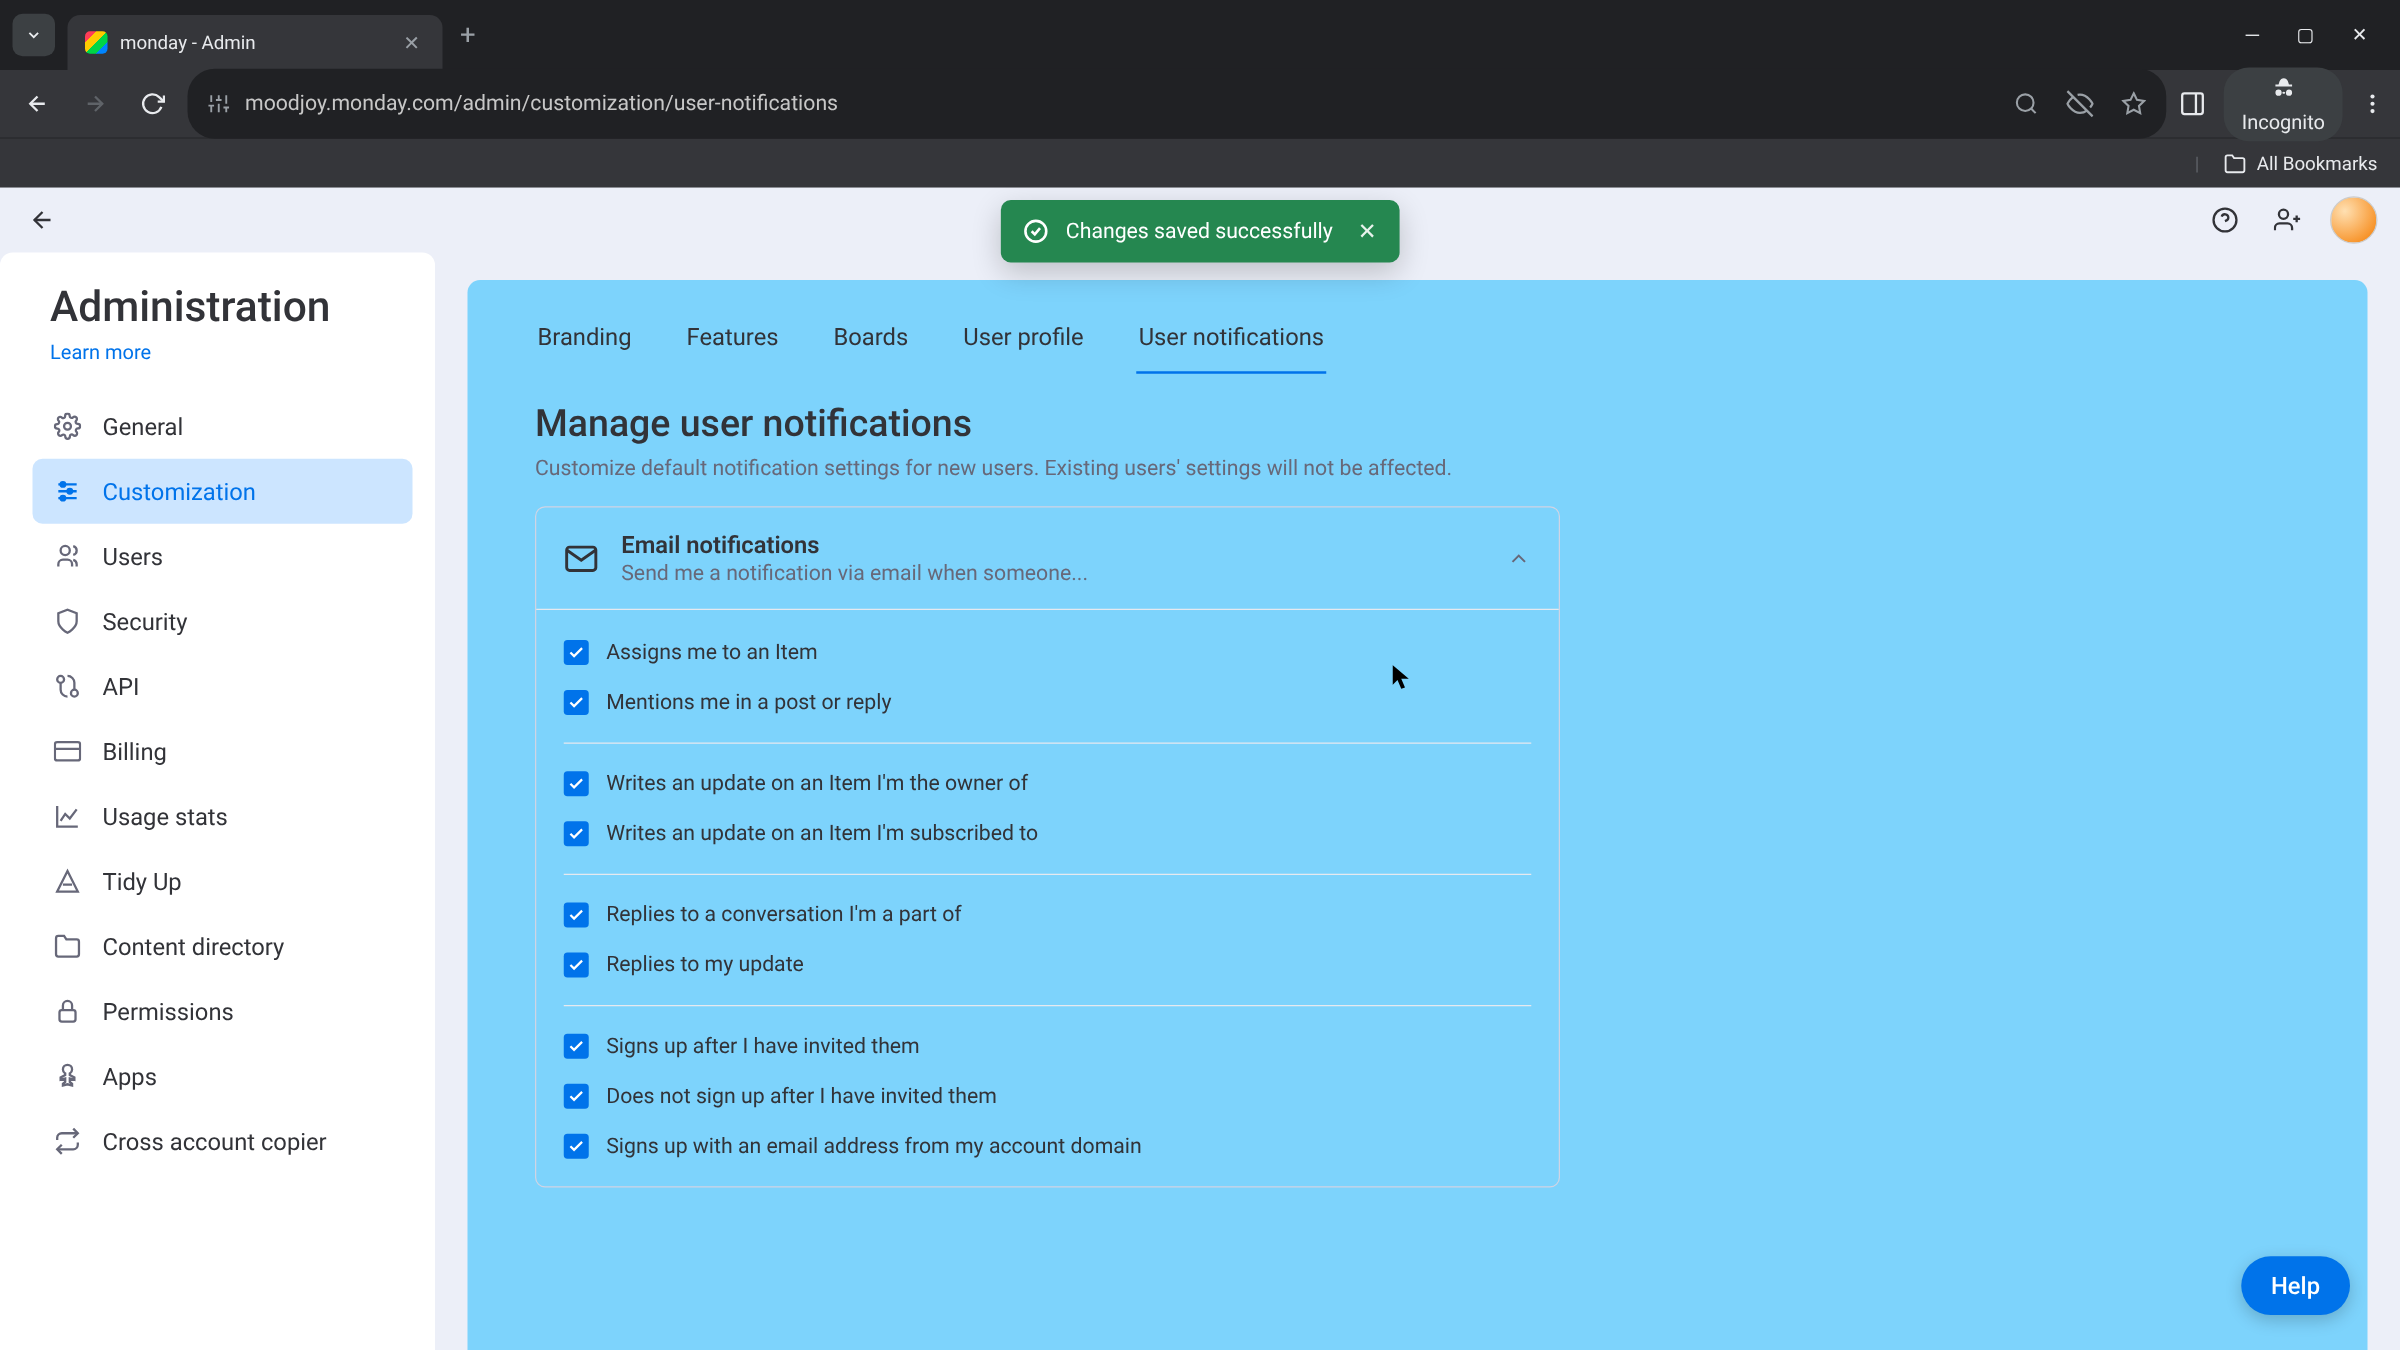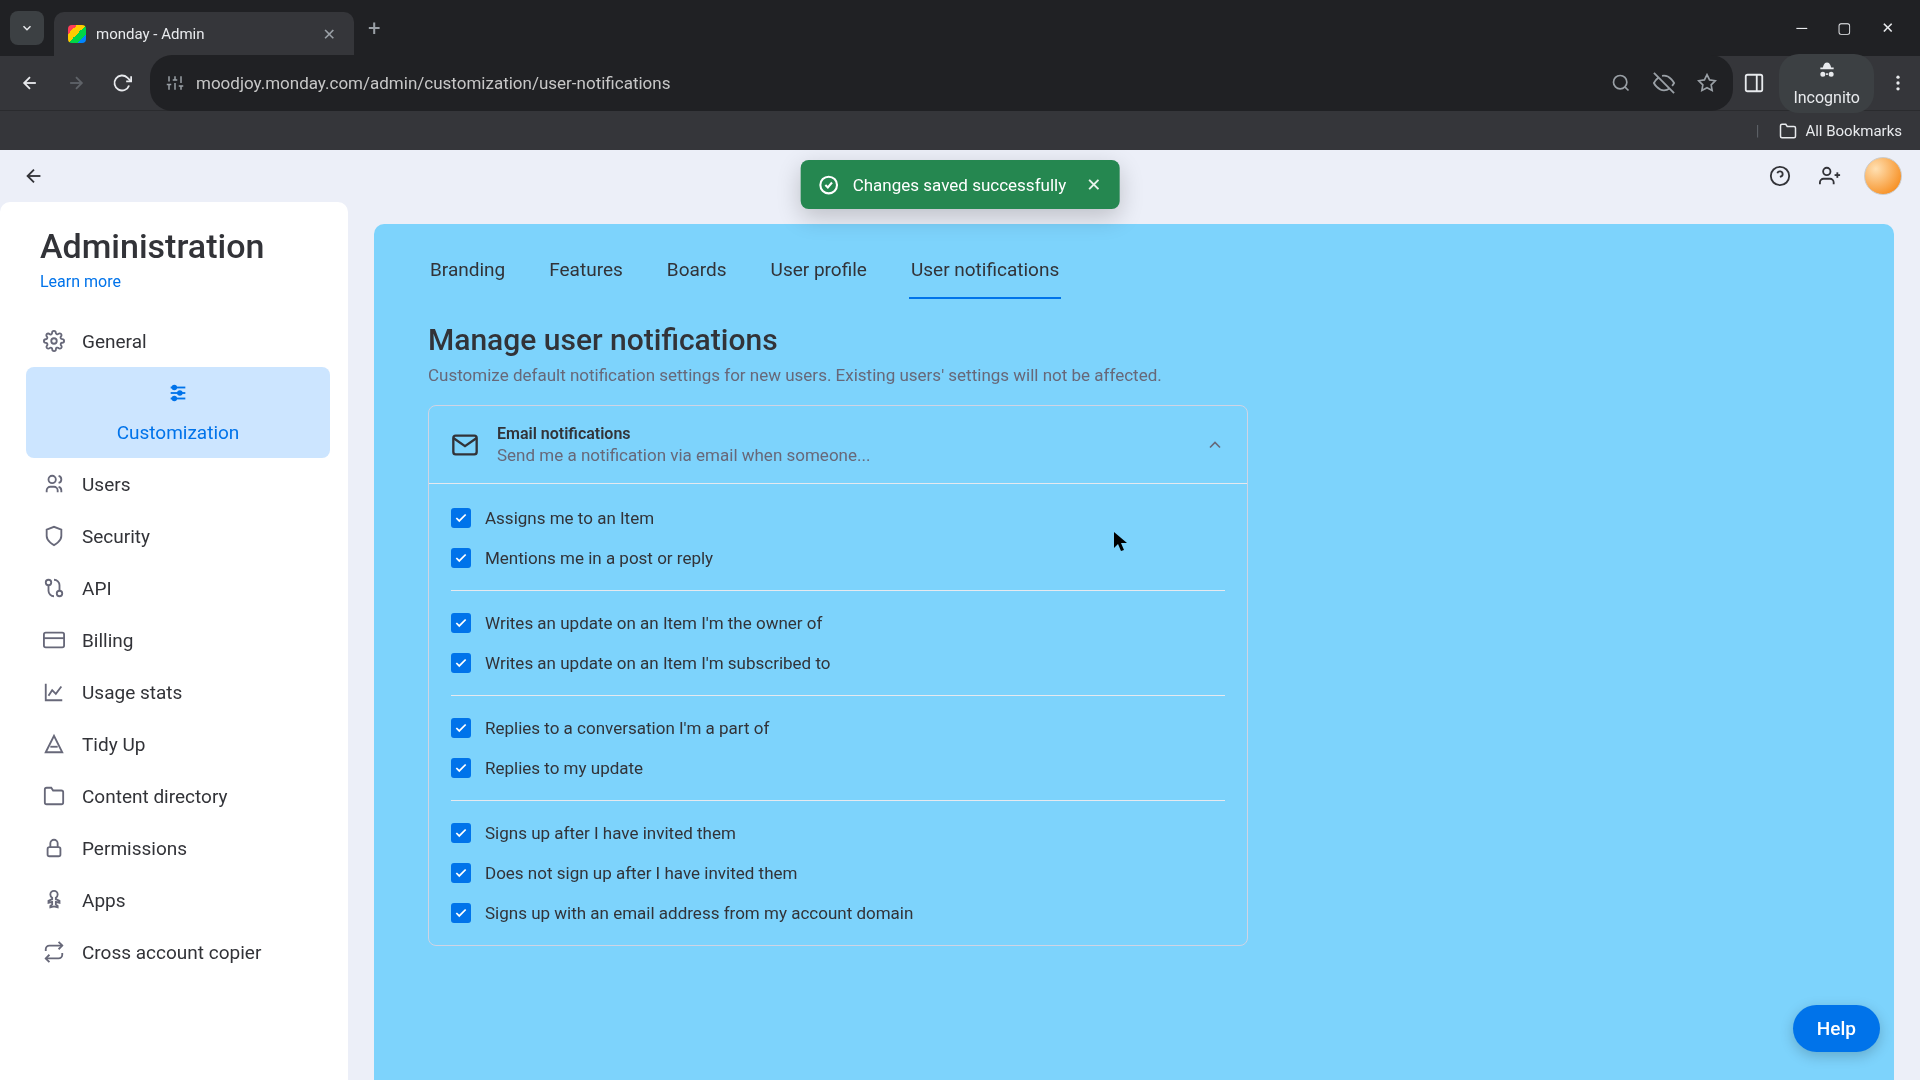--- a/index.html
+++ b/index.html
@@ -43,41 +43,41 @@
 
   .app-body { display:flex; height: calc(100% - 52px); }
   .sidebar { width:348px; background:#fff; border-radius:10px 10px 0 0; margin-left:0; position:relative; display:flex; flex-direction:column; padding:24px 0 0 0;}
   .sidebar h1 { font-size:34px; font-weight:500; color:#323338; padding:0 40px; }
   .learn-more { color:#0073ea; font-size:16px; padding:6px 40px 18px; cursor:pointer; }
   .side-scroll { position:relative; overflow-y:auto; flex:1; padding:6px 18px 0 26px;}
   .side-scroll::-webkit-scrollbar{width:14px;}
   .side-scroll::-webkit-scrollbar-thumb{background:#c5c7d0;border-radius:8px;}
   .side-scroll::-webkit-scrollbar-track{background:#f0f0f0;}
   .side-item { display:flex; align-items:center; gap:16px; padding:14px 16px; border-radius:8px; color:#323338; font-size:19px; cursor:pointer; }
-  .side-item.active { background:#cce5ff; color:#0073ea;flex-direction:column; }
+  .side-item.active { background:#cce5ff; color:#0073ea; }
   .side-item.active .side-icon { color:#0073ea; }
   .side-icon { width:24px; height:24px; color:#676879; flex-shrink:0; display:flex; align-items:center; justify-content:center;}
 
   .main { flex:1; margin:22px 26px 0 26px; background:#7dd3fc; border-radius:10px 10px 0 0; position:relative; display:flex; flex-direction:column; overflow:hidden;}
   .main-scroll { overflow-y:auto; flex:1; padding:0 0 40px 0;}
   .main-scroll::-webkit-scrollbar{width:14px;}
   .main-scroll::-webkit-scrollbar-thumb{background:#c5c7d0;border-radius:8px;}
   .main-scroll::-webkit-scrollbar-track{background:transparent;}
 
   .tabs { display:flex; gap:40px; padding: 24px 54px 0; border-bottom:1px solid transparent; }
   .tab-btn { font-size:19px; color:#323338; padding:10px 2px 16px; cursor:pointer; border-bottom:2px solid transparent;}
   .tab-btn.active { border-bottom:2px solid #0073ea; color:#323338; }
 
   .section-title { font-size:30px; color:#323338; padding: 22px 54px 8px; font-weight:500;}
   .section-sub { font-size:17px; color:#676879; padding:0 54px 20px; }
 
   .card { margin: 0 54px; border:1px solid #d0d4e4; border-radius:8px; width: 820px; }
   .card-header { display:flex; align-items:center; padding:18px 22px; gap:18px; cursor:pointer;}
   .card-header-texts { flex:1; }
-  .card-header-title { font-size:16px; font-weight:600; color:#323338; }
+  .card-header-title { font-size:19px; font-weight:600; color:#323338; }
   .card-header-sub { font-size:17px; color:#676879; margin-top:2px;}
   .chevron { color:#676879; }
   .mail-icon { width:28px; height:28px; color:#323338; }
 
   .card-body { border-top:1px solid #e6e9ef; padding: 10px 0 8px; }
   .check-group { padding: 4px 22px; }
   .check-row { display:flex; align-items:center; gap:14px; padding:10px 0; }
   .checkbox { width:20px; height:20px; border-radius:3px; background:#0073ea; display:flex; align-items:center; justify-content:center; cursor:pointer; flex-shrink:0;}
   .checkbox svg { width:14px; height:14px; }
   .check-label { font-size:17px; color:#323338; }

